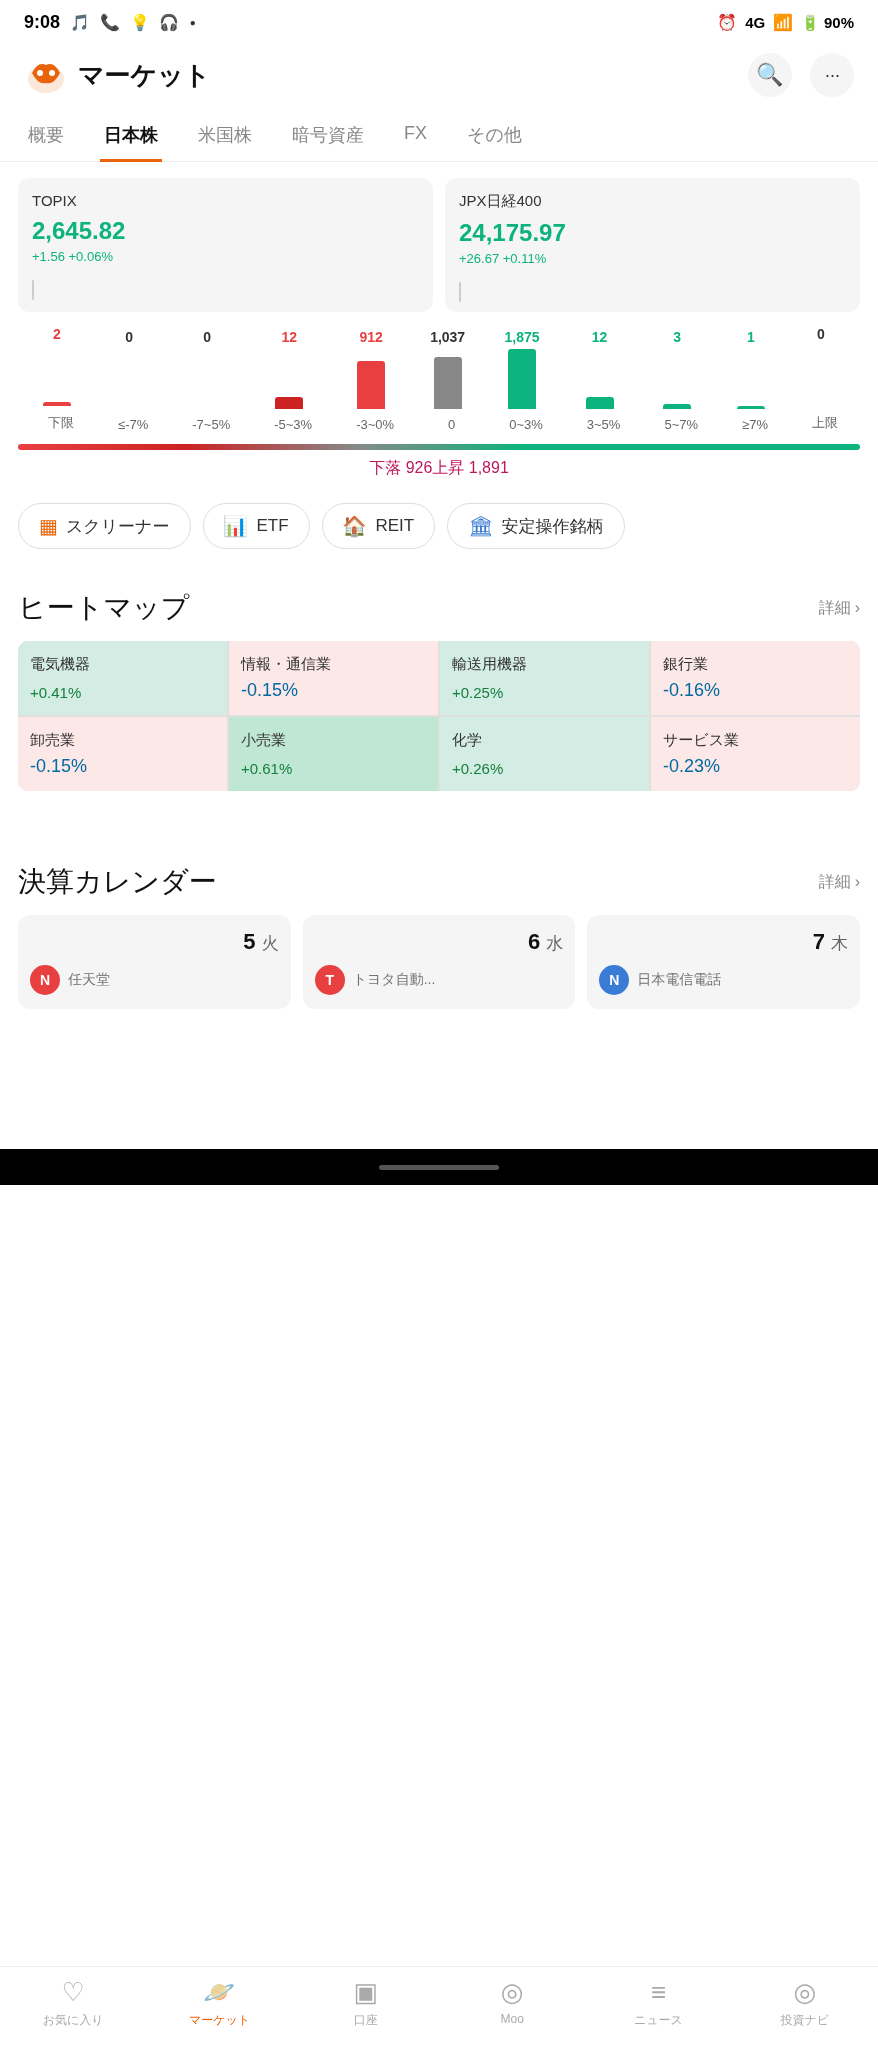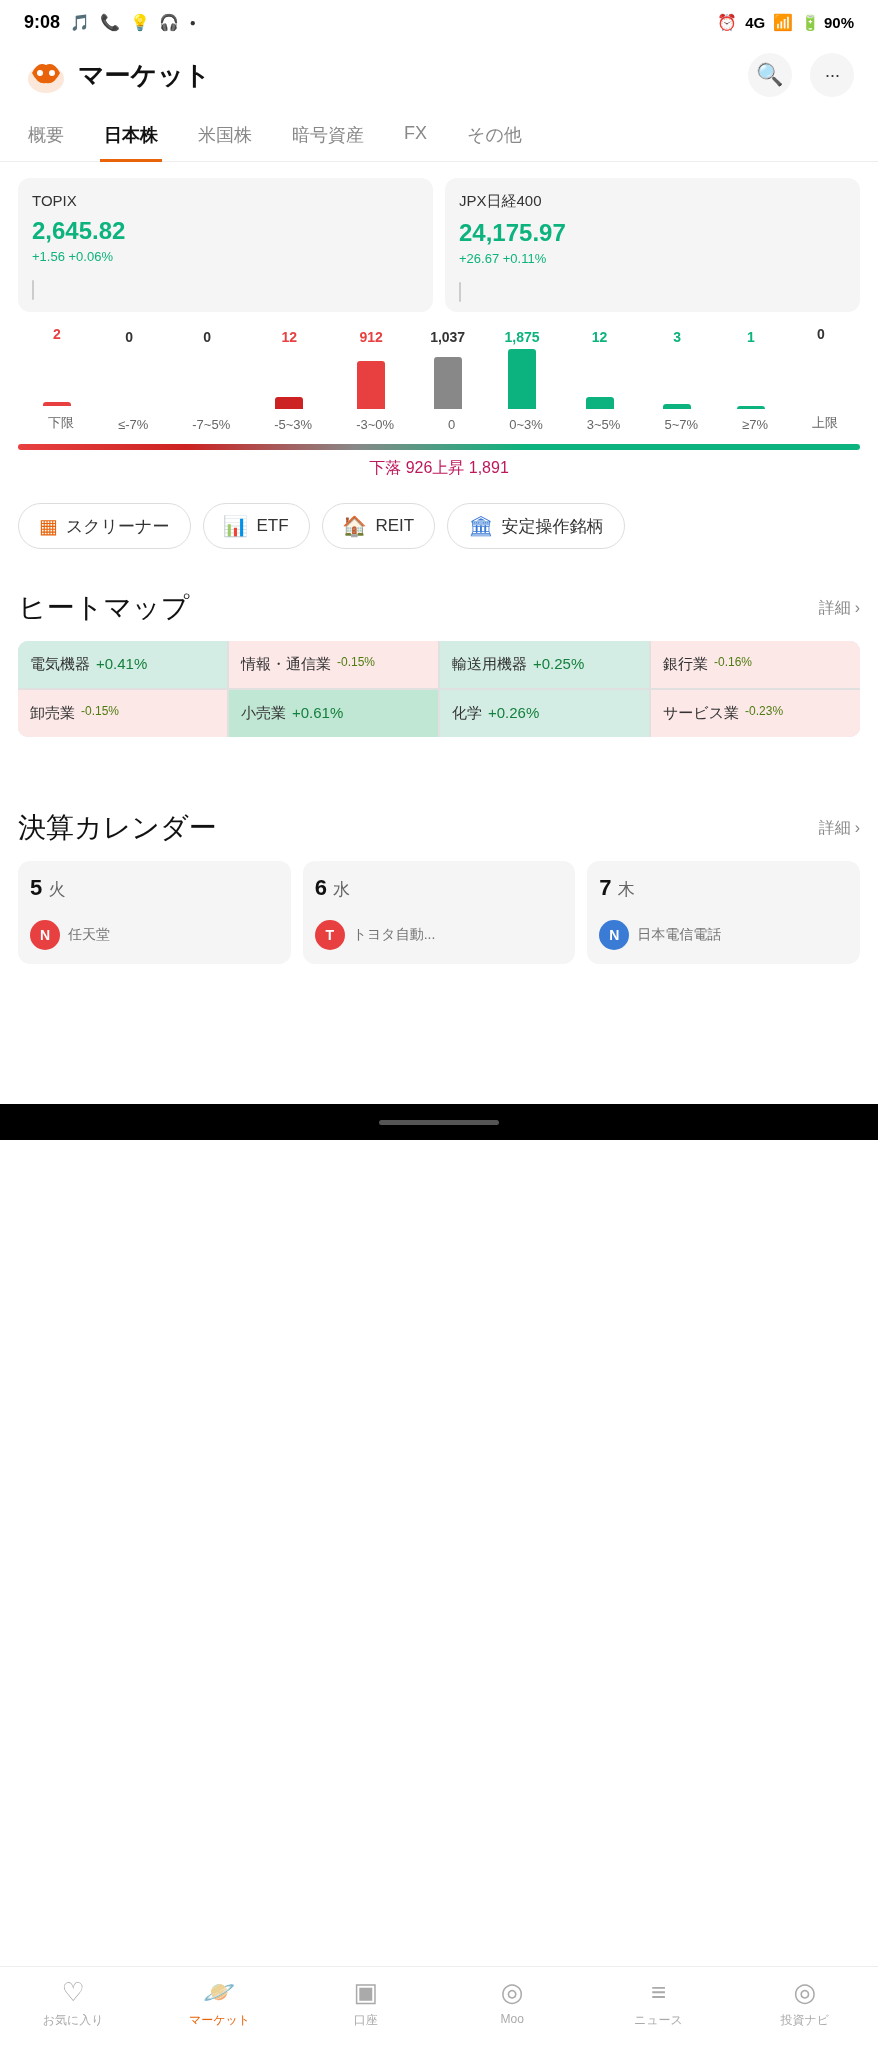--- a/index.html
+++ b/index.html
@@ -258,53 +258,55 @@
       border-radius: 10px;
       overflow: hidden;
       display: grid;
       grid-template-columns: 1fr 1fr 1fr 1fr;
       gap: 2px;
       background: #e0e0e0;
     }
     .heatmap-cell {
       padding: 14px 12px;
       display: flex;
-      flex-direction: row;
+      flex-direction: column;
       gap: 6px;
+      justify-content: space-between;
     }
     .heatmap-cell.light-green { background: #d4ede4; }
     .heatmap-cell.light-red { background: #fde8e8; }
     .heatmap-cell.green { background: #c0e6d4; }
     .heatmap-label {
       font-size: 15px;
       color: #333;
       font-weight: 500;
     }
     .heatmap-pct.green { color: #15803d; font-size: 15px; }
-    .heatmap-pct.red { color: #4d7c0f; font-size: 12px; }
+    .heatmap-pct.red { color: #0369a1; font-size: 18px; }
 
     
     .calendar-cards {
       display: flex;
       gap: 12px;
       padding: 0 18px 20px;
       overflow: hidden;
     }
     .calendar-card {
       flex: 1;
       background: #f5f5f5;
       border-radius: 12px;
       padding: 14px 12px;
       min-width: 0;
     }
     .cal-day {
       font-size: 22px;
       font-weight: 700;
       color: #111;
-      margin-bottom: 19px;
+      margin-bottom: 10px;
+      text-align: right;
     }
     .cal-day-label {
       font-size: 17px;
       color: #666;
       font-weight: 400;
     }
     .cal-stock {
       display: flex;
       align-items: center;
       gap: 8px;

